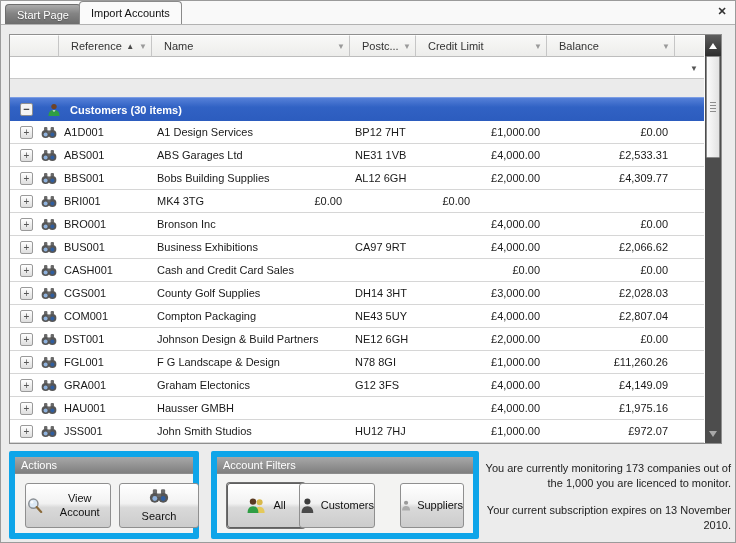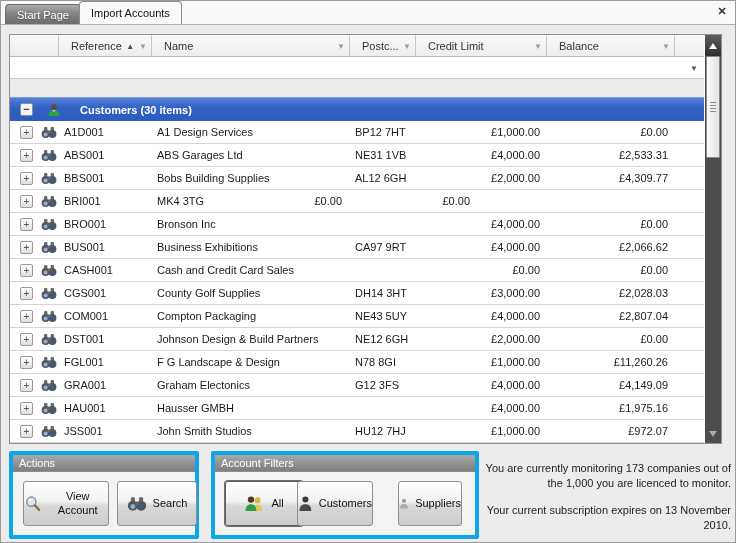--- a/index.html
+++ b/index.html
@@ -39,21 +39,21 @@
   .filterrow .dd { position:absolute; right:6px; top:7px; color:#555; }
 
   .ggap { height:18px; background:#ebebeb; }
 
   .grouprow { display:flex; align-items:center; height:24px;
               background:linear-gradient(#5580d8,#3162c4 40%,#2c5cbe); border-top:1px solid #7b9de4;
               color:#fff; font-weight:bold; }
   .minusbox { width:13px; height:13px; margin-left:10px; background:#f4f4f4; border:1px solid #8f8f8f;
               border-radius:2px; text-align:center; line-height:10px; font-size:11px; color:#444; font-weight:bold; }
   .gpicon { margin-left:14px; }
-  .grouplabel { margin-left:19px; }
+  .grouplabel { margin-left:9px; }
 
   .row { display:flex; height:23px; background:#fff; border-bottom:1px solid #d6d6d6; }
   .c { display:flex; align-items:center; overflow:hidden; white-space:nowrap; }
   .c.money { justify-content:flex-end; padding-right:7px; }
   .c.pad { padding-left:5px; }
   .cellgroup0 { display:flex; align-items:center; width:49px; }
   .plusbox { width:13px; height:13px; margin-left:10px; background:linear-gradient(#ffffff,#dedede);
              border:1px solid #9a9a9a; border-radius:2px; text-align:center; line-height:11px;
              font-size:10px; color:#555; }
   .binoc { margin-left:8px; }
@@ -64,34 +64,34 @@
              display:flex; align-items:center; justify-content:center; }
   .tri-up { width:0; height:0; border-left:4px solid transparent; border-right:4px solid transparent; border-bottom:6px solid #fff; }
   .sthumb { position:absolute; top:21px; left:1px; right:1px; height:102px;
             background:linear-gradient(90deg,#fbfbfb,#e2e2e2); border:1px solid #8a8a8a; border-radius:1px; }
   .grips { position:absolute; left:3px; right:3px; top:50%; margin-top:-5px; height:10px;
            background:repeating-linear-gradient(#8d8d8d 0 1px, transparent 1px 3px); }
   .tri-down { position:absolute; bottom:6px; left:4px; width:0; height:0;
               border-left:4px solid transparent; border-right:4px solid transparent; border-top:6px solid #a8a8a8; }
 
   
-  .panel { position:absolute; top:426px; height:88px; background:#f3f3f2; border:4px solid #0ea5e9; border-radius:2px; }
+  .panel { position:absolute; top:426px; height:88px; background:#f3f3f2; border:6px solid #0ea5e9; border-radius:2px; }
   .panel-actions { left:8px; width:190px; }
   .panel-filters { left:210px; width:268px; }
   .phead { height:17px; background:linear-gradient(#a8a8a8,#7f7f7f); color:#fff;
            display:flex; align-items:center; padding-left:6px; border-bottom:1px solid #8c8c8c; }
   .pbody { position:relative; height:69px; }
 
   .btn { position:absolute; top:9px; height:45px; display:flex; align-items:center; justify-content:center;
          gap:6px; border:1px solid #8f8f8f; border-radius:3px; color:#111; cursor:default;
          background:linear-gradient(#ffffff 0%,#f2f2f2 45%,#d9d9d9 55%,#cccccc 100%);
          box-shadow:inset 0 1px 0 #fff; text-align:center; }
   .btn .blabel { line-height:1.2; }
   .btn-view { left:10px; width:86px; }
-  .btn-search { left:104px; width:80px; }
+  .btn-search { left:104px; width:80px;flex-direction:column; }
   .btn-all { left:10px; width:78px; box-shadow:0 0 0 1px #6e6e6e, inset 0 1px 0 #fff; border-color:#5f5f5f; }
   .btn-cust { left:82px; width:76px; }
   .btn-supp { left:183px; width:64px; }
 
   .status { position:absolute; top:436px; right:4px; width:252px; text-align:right; color:#222; line-height:1.35; }
   .status p + p { margin-top:12px; }
 </style>
 </head>
 <body>
 

